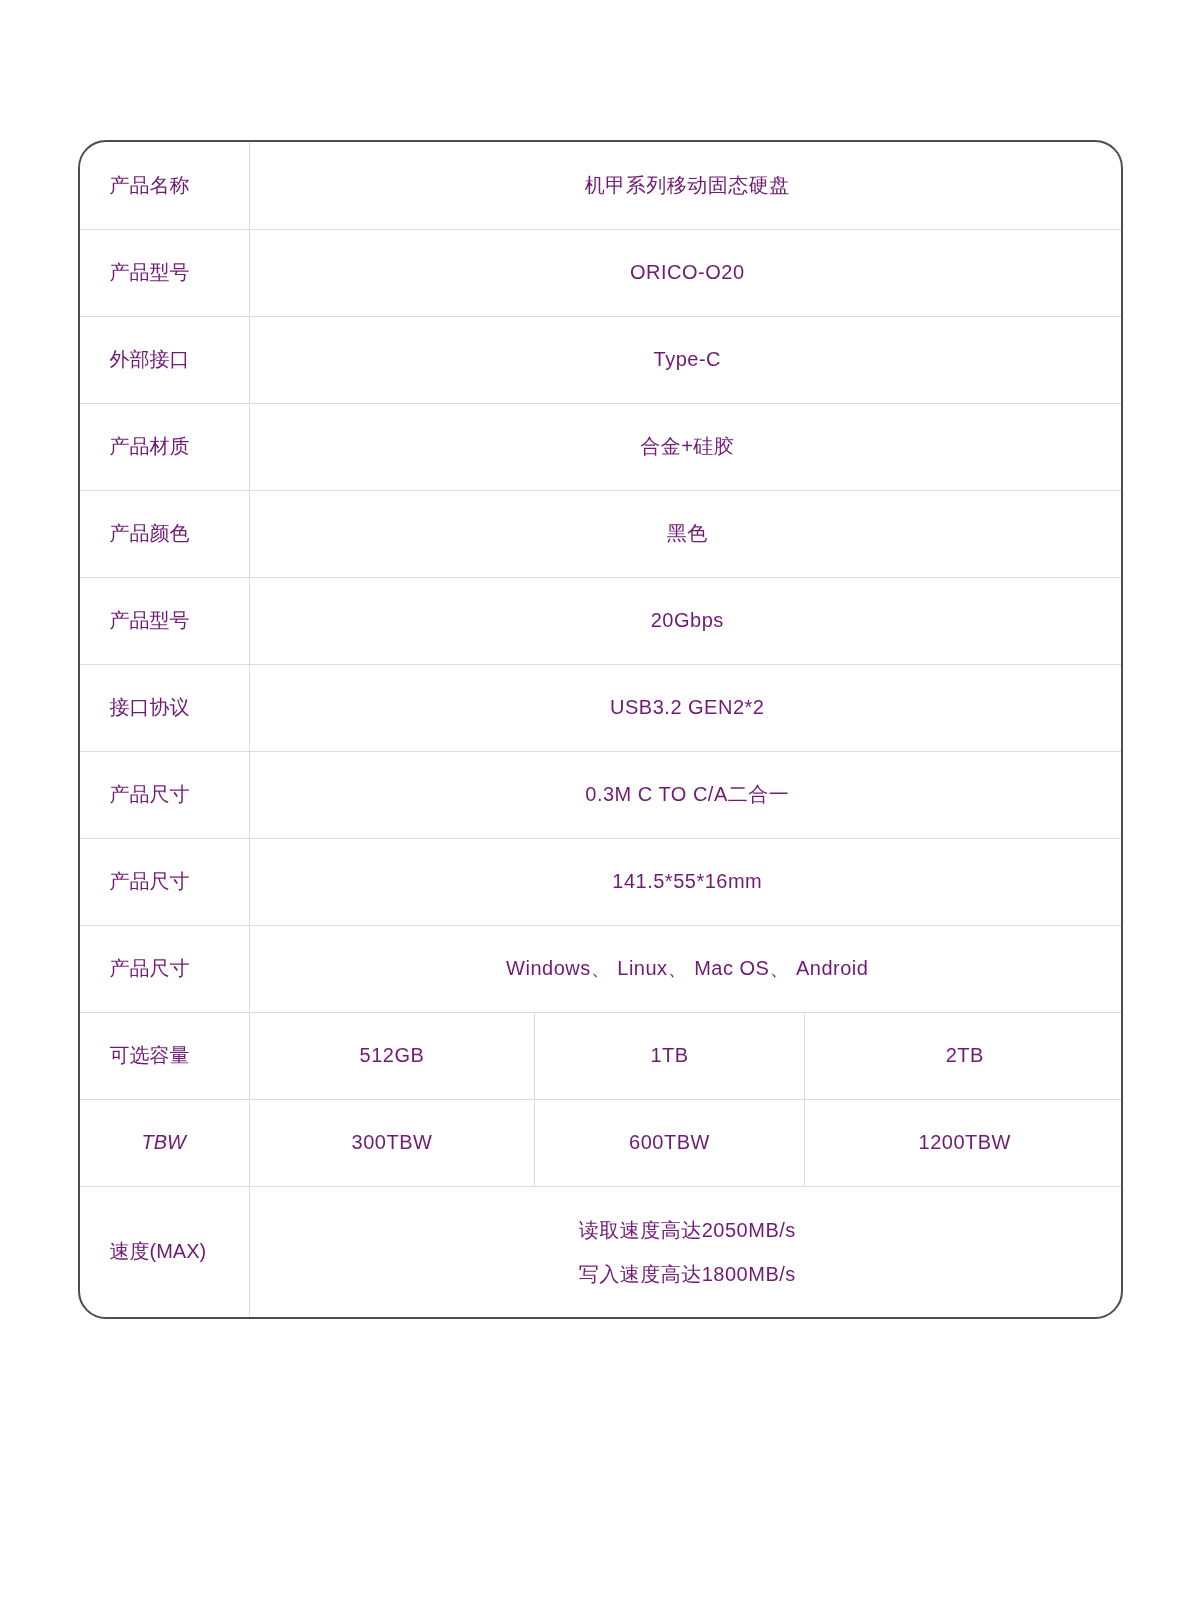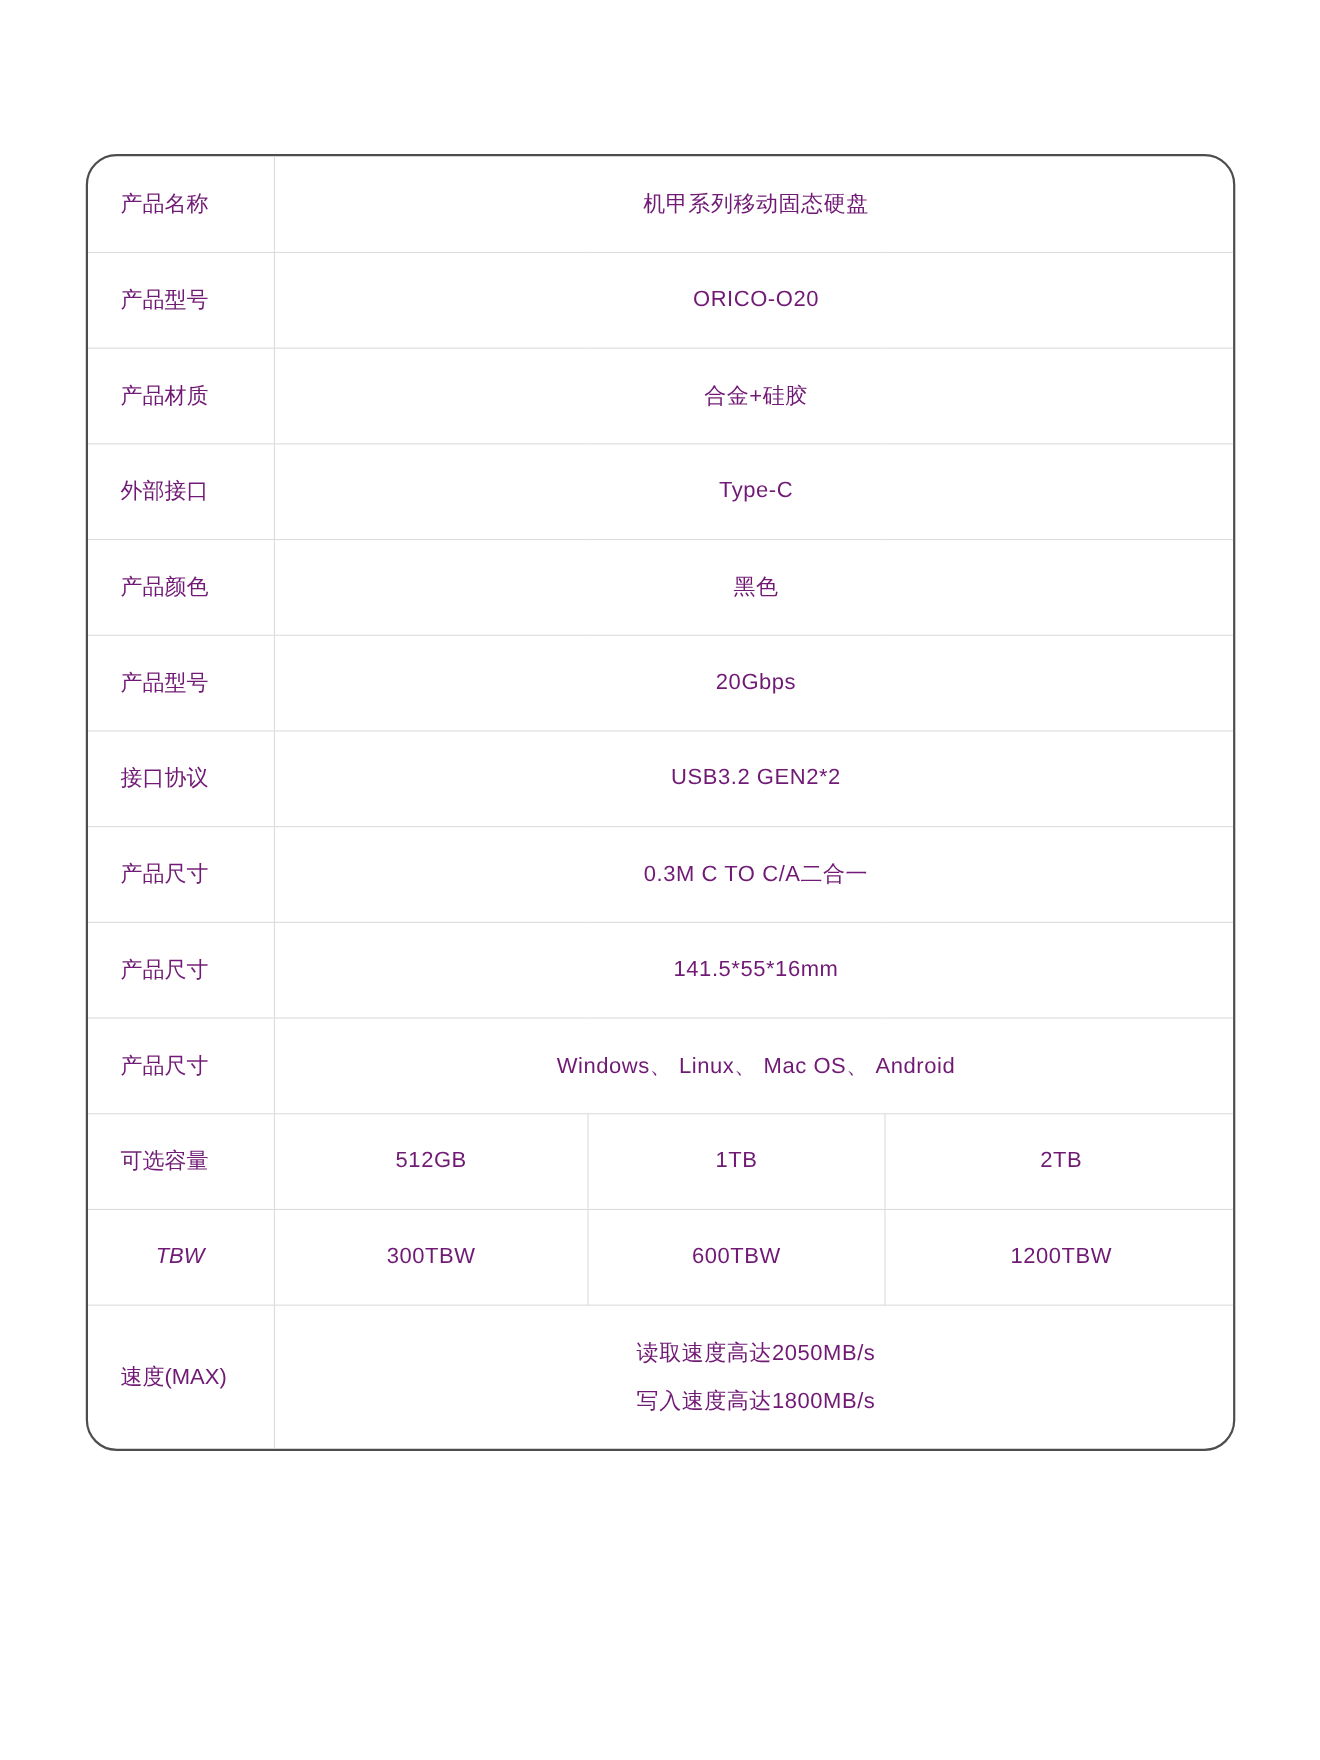--- a/index.html
+++ b/index.html
@@ -88,26 +88,26 @@
       <tbody>
         <tr>
           <td class="label-cell">产品名称</td>
           <td class="value-cell" colspan="3">机甲系列移动固态硬盘</td>
         </tr>
         <tr>
           <td class="label-cell">产品型号</td>
           <td class="value-cell" colspan="3">ORICO-O20</td>
         </tr>
         <tr>
+          <td class="label-cell">外部接口</td>
+          <td class="value-cell" colspan="3">Type-C</td>
+        </tr>
+        <tr>
           <td class="label-cell">产品材质</td>
           <td class="value-cell" colspan="3">合金+硅胶</td>
-        </tr>
-        <tr>
-          <td class="label-cell">外部接口</td>
-          <td class="value-cell" colspan="3">Type-C</td>
         </tr>
         <tr>
           <td class="label-cell">产品颜色</td>
           <td class="value-cell" colspan="3">黑色</td>
         </tr>
         <tr>
           <td class="label-cell">产品型号</td>
           <td class="value-cell" colspan="3">20Gbps</td>
         </tr>
         <tr>

